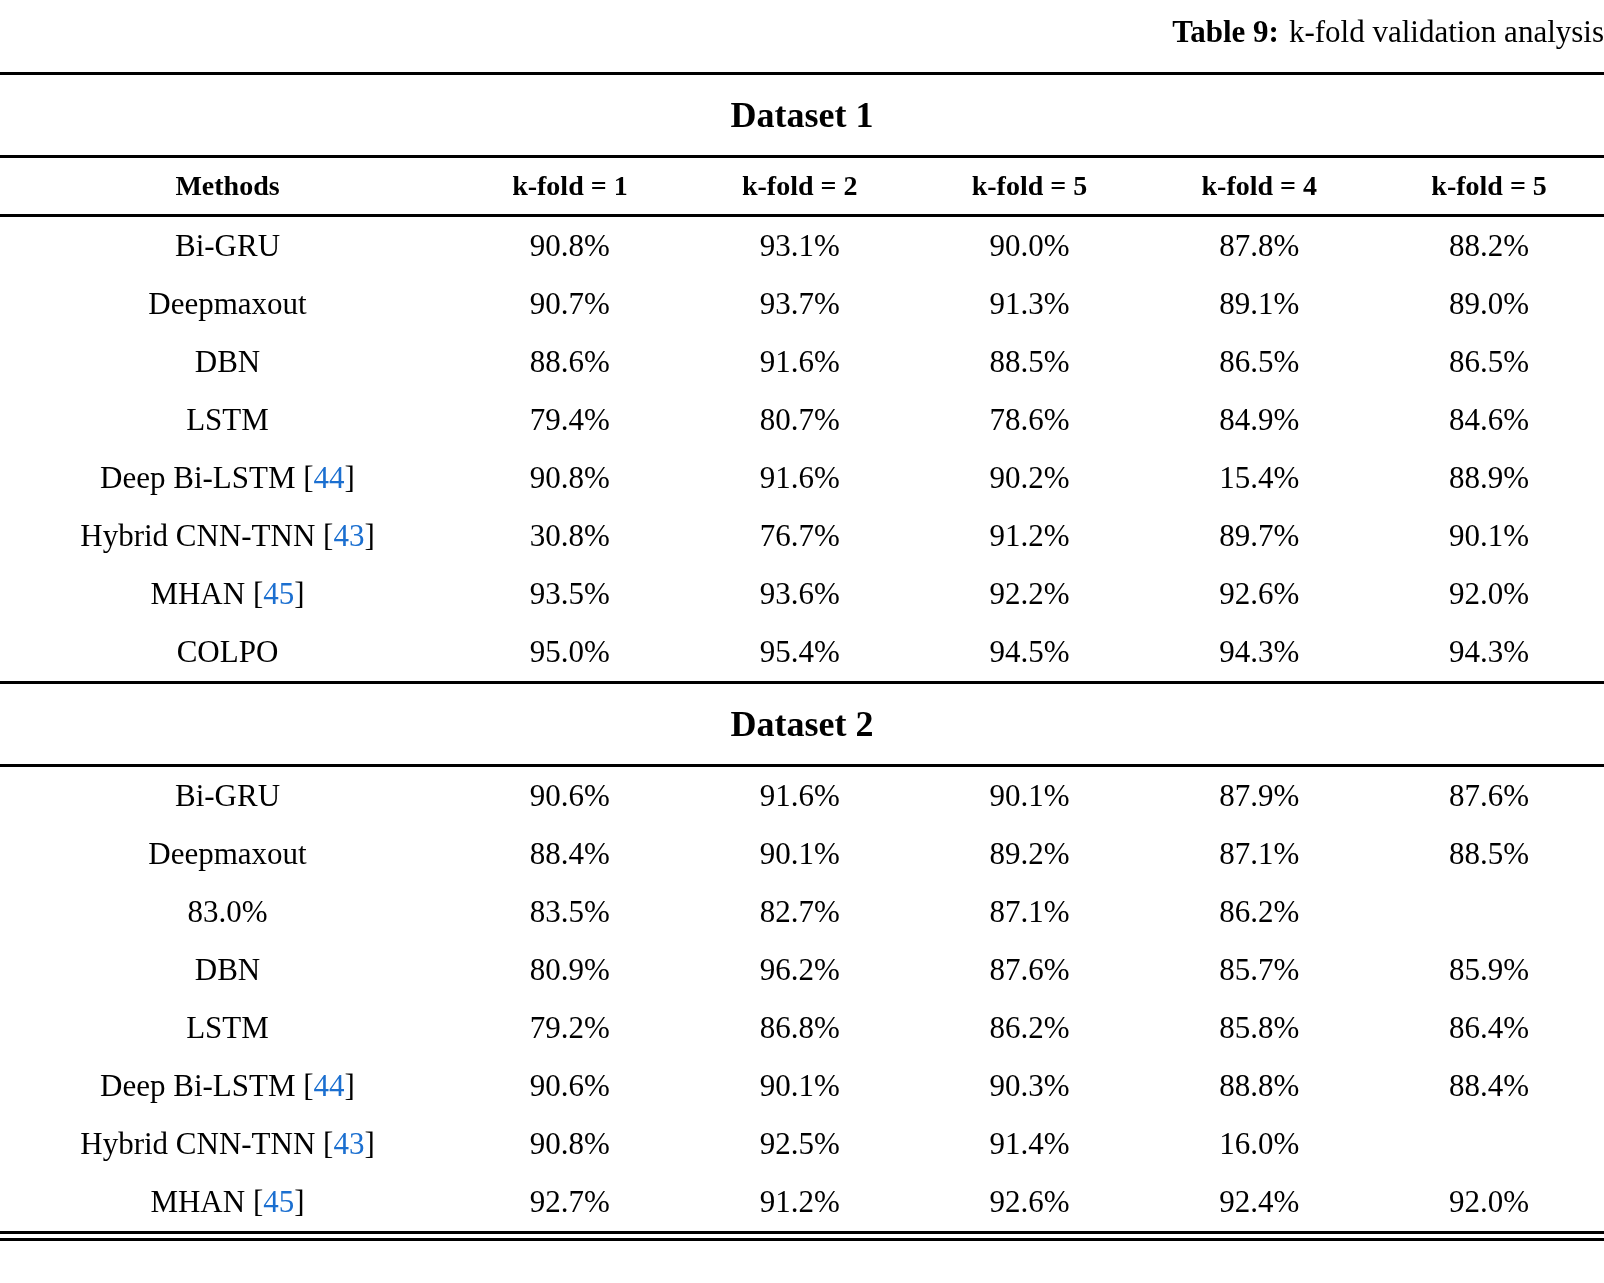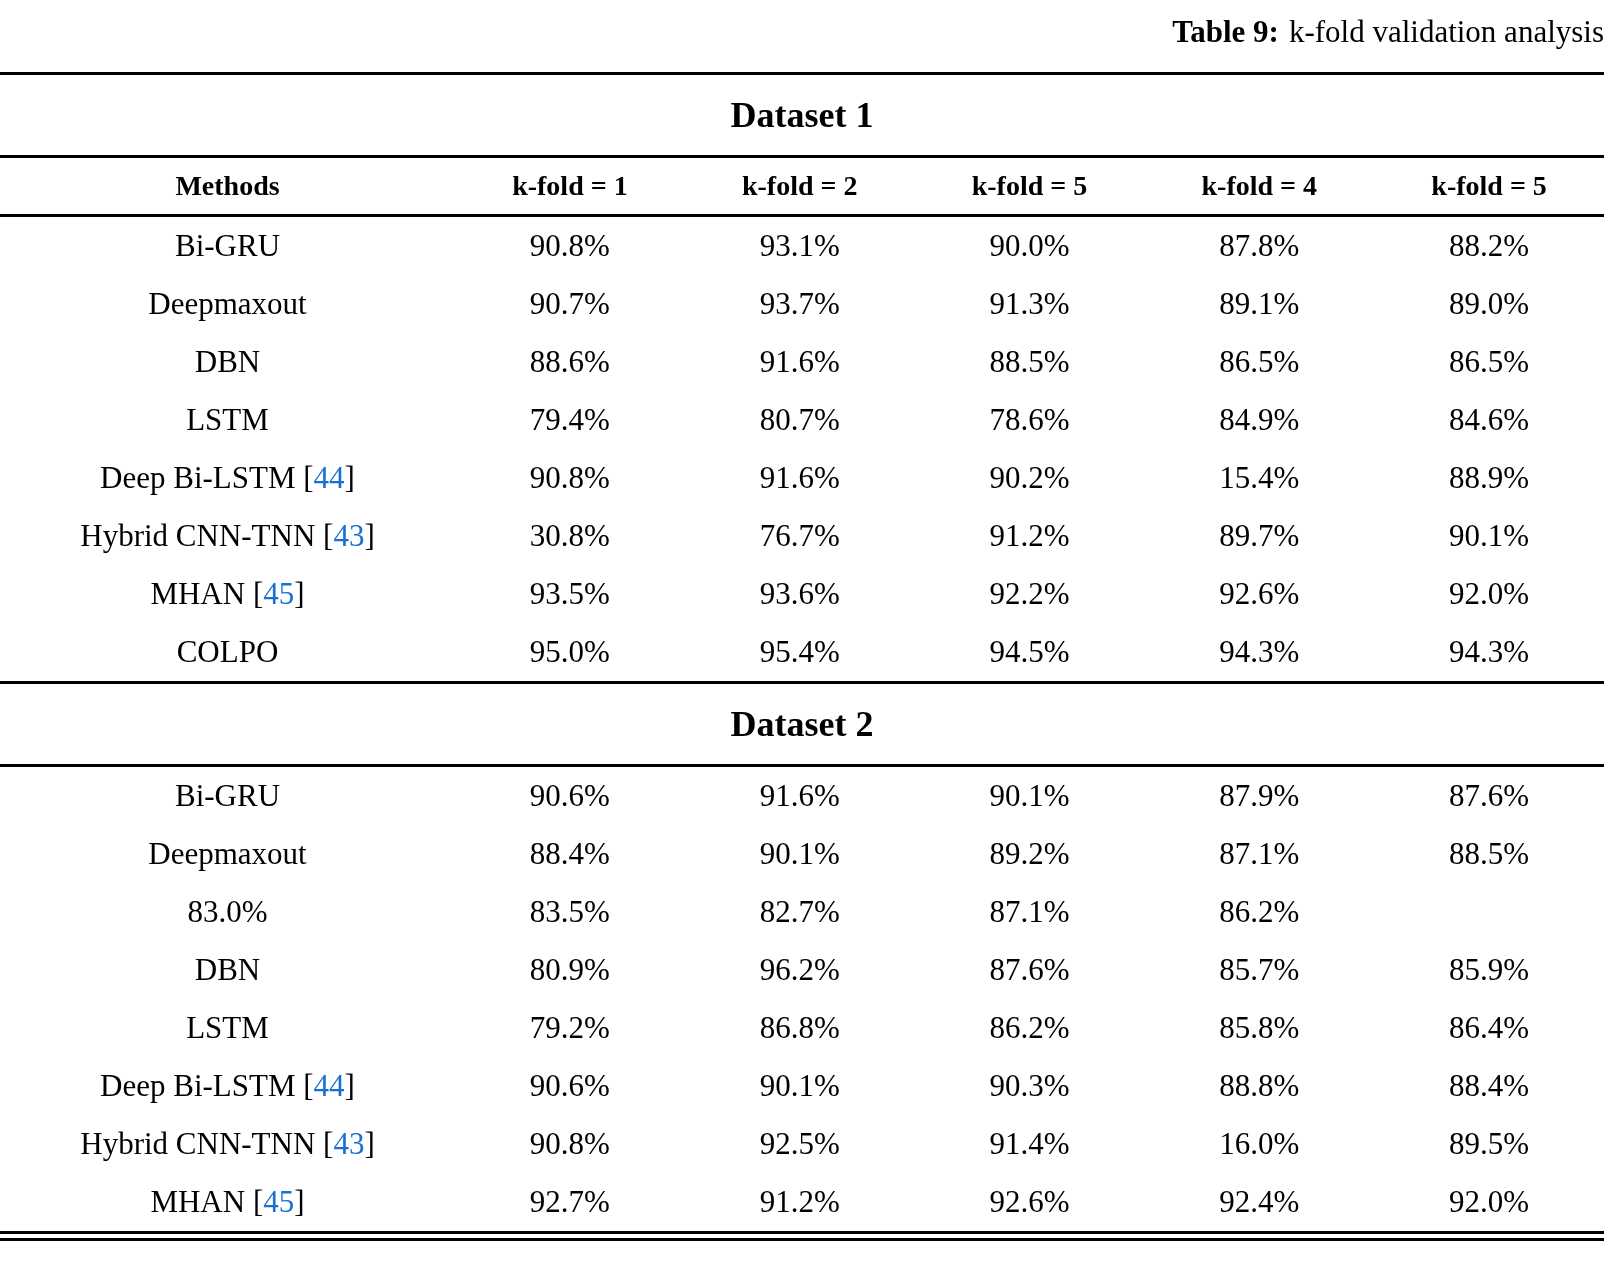--- a/index.html
+++ b/index.html
@@ -197,21 +197,20 @@
           <div class="cell">90.3%</div>
           <div class="cell">88.8%</div>
           <div class="cell">88.4%</div>
         </div>
         <div class="row">
           <div class="cell method-col"><span>Hybrid CNN-TNN</span><span> [<a class="cite">43</a>]</span></div>
           <div class="cell">90.8%</div>
           <div class="cell">92.5%</div>
           <div class="cell">91.4%</div>
           <div class="cell">16.0%</div>
-          <div class="cell">89.5%</div>
         </div>
         <div class="row">
           <div class="cell method-col"><span>MHAN</span><span> [<a class="cite">45</a>]</span></div>
           <div class="cell">92.7%</div>
           <div class="cell">91.2%</div>
           <div class="cell">92.6%</div>
           <div class="cell">92.4%</div>
           <div class="cell">92.0%</div>
         </div>
       </div>

